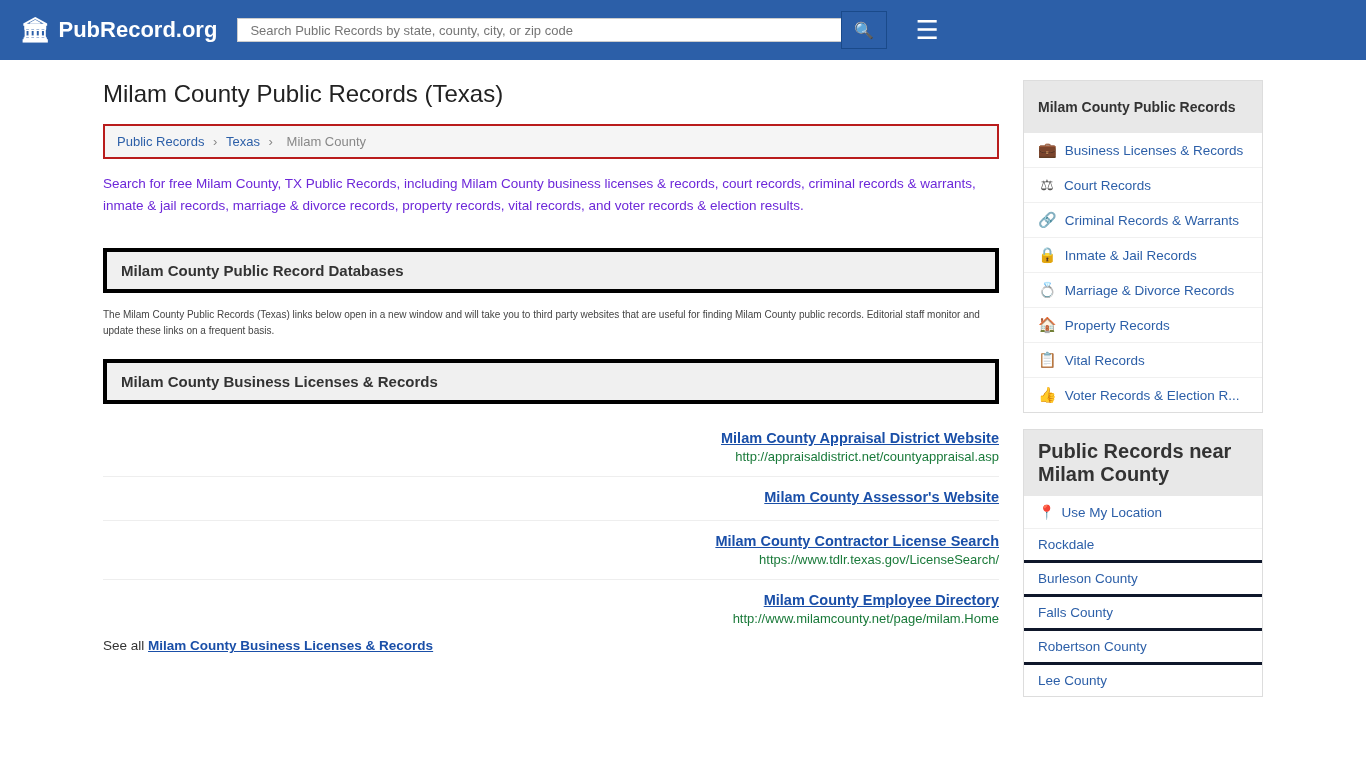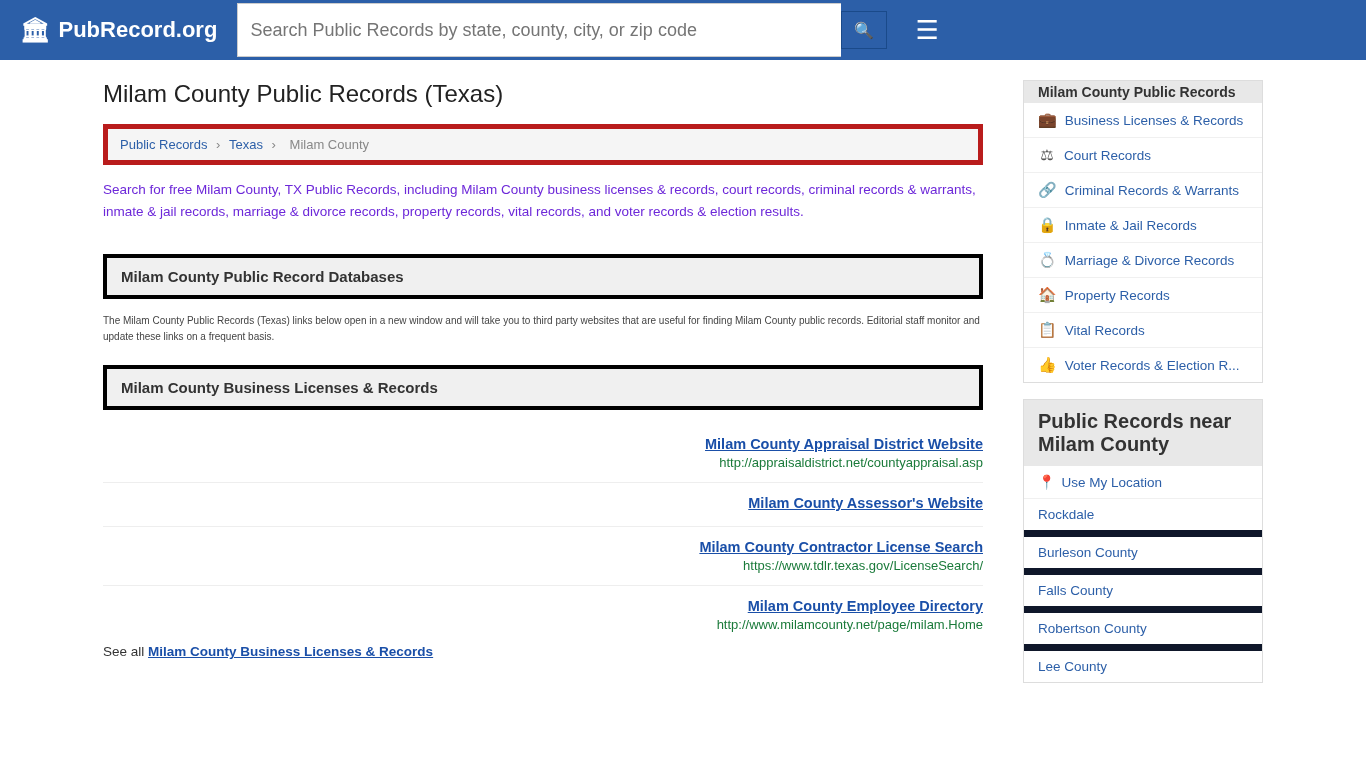--- a/index.html
+++ b/index.html
@@ -29,25 +29,25 @@
     }
     .search-bar {
       flex: 1;
       display: flex;
       align-items: center;
       max-width: 650px;
     }
     .search-bar input {
       flex: 1;
       padding: 8px 12px;
-      font-size: 18px;
+      font-size: 13px;
       border: 1px solid #ccc;
       border-right: none;
       outline: none;
-      height: 54px;
+      height: 24px;
     }
     .search-bar button {
       background: #2c5fa8;
       border: 1px solid #1a4a8a;
       color: #fff;
       padding: 0 12px;
       height: 38px;
       cursor: pointer;
       font-size: 16px;
     }
@@ -57,37 +57,37 @@
       cursor: pointer;
       margin-left: 8px;
     }
 
     
     .main-container {
       max-width: 1200px;
       margin: 0 auto;
       padding: 20px 20px;
       display: flex;
-      gap: 40px;
+      gap: 24px;
     }
 
     
     .content {
       flex: 1;
       min-width: 0;
     }
     .page-title {
       font-size: 24px;
       font-weight: normal;
       color: #222;
       margin-bottom: 16px;
     }
     .breadcrumb {
       background: #f5f5f5;
-      border: 5px solid #b91c1c;
+      border: 2px solid #b91c1c;
       padding: 8px 12px;
       font-size: 13px;
       color: #555;
       margin-bottom: 14px;
     }
     .breadcrumb a { color: #2c5fa8; text-decoration: none; }
     .breadcrumb span { margin: 0 5px; color: #888; }
 
     .intro-text {
       font-size: 13.5px;
@@ -153,21 +153,21 @@
       width: 240px;
       flex-shrink: 0;
     }
 
     .sidebar-box {
       border: 1px solid #ddd;
       margin-bottom: 16px;
     }
     .sidebar-box-header {
       background: #e8e8e8;
-      padding: 3px 14px;
+      padding: 18px 14px;
       font-size: 14px;
       font-weight: bold;
       color: #333;
     }
     .sidebar-item {
       display: flex;
       align-items: center;
       gap: 8px;
       padding: 8px 14px;
       font-size: 13.5px;
@@ -201,21 +201,21 @@
       color: #2c5fa8;
       border-bottom: 1px solid #f0f0f0;
       cursor: pointer;
     }
     .nearby-link {
       display: block;
       padding: 8px 14px;
       font-size: 13.5px;
       color: #2c5fa8;
       text-decoration: none;
-      border-bottom: 7px solid #0f172a;
+      border-bottom: 3px solid #0f172a;
       cursor: pointer;
     }
     .nearby-link:last-child { border-bottom: none; }
     .pin-icon { color: #c00; font-size: 14px; }
   </style>
 </head>
 <body>
 
 <header class="header">
   <a class="logo" href="#">

